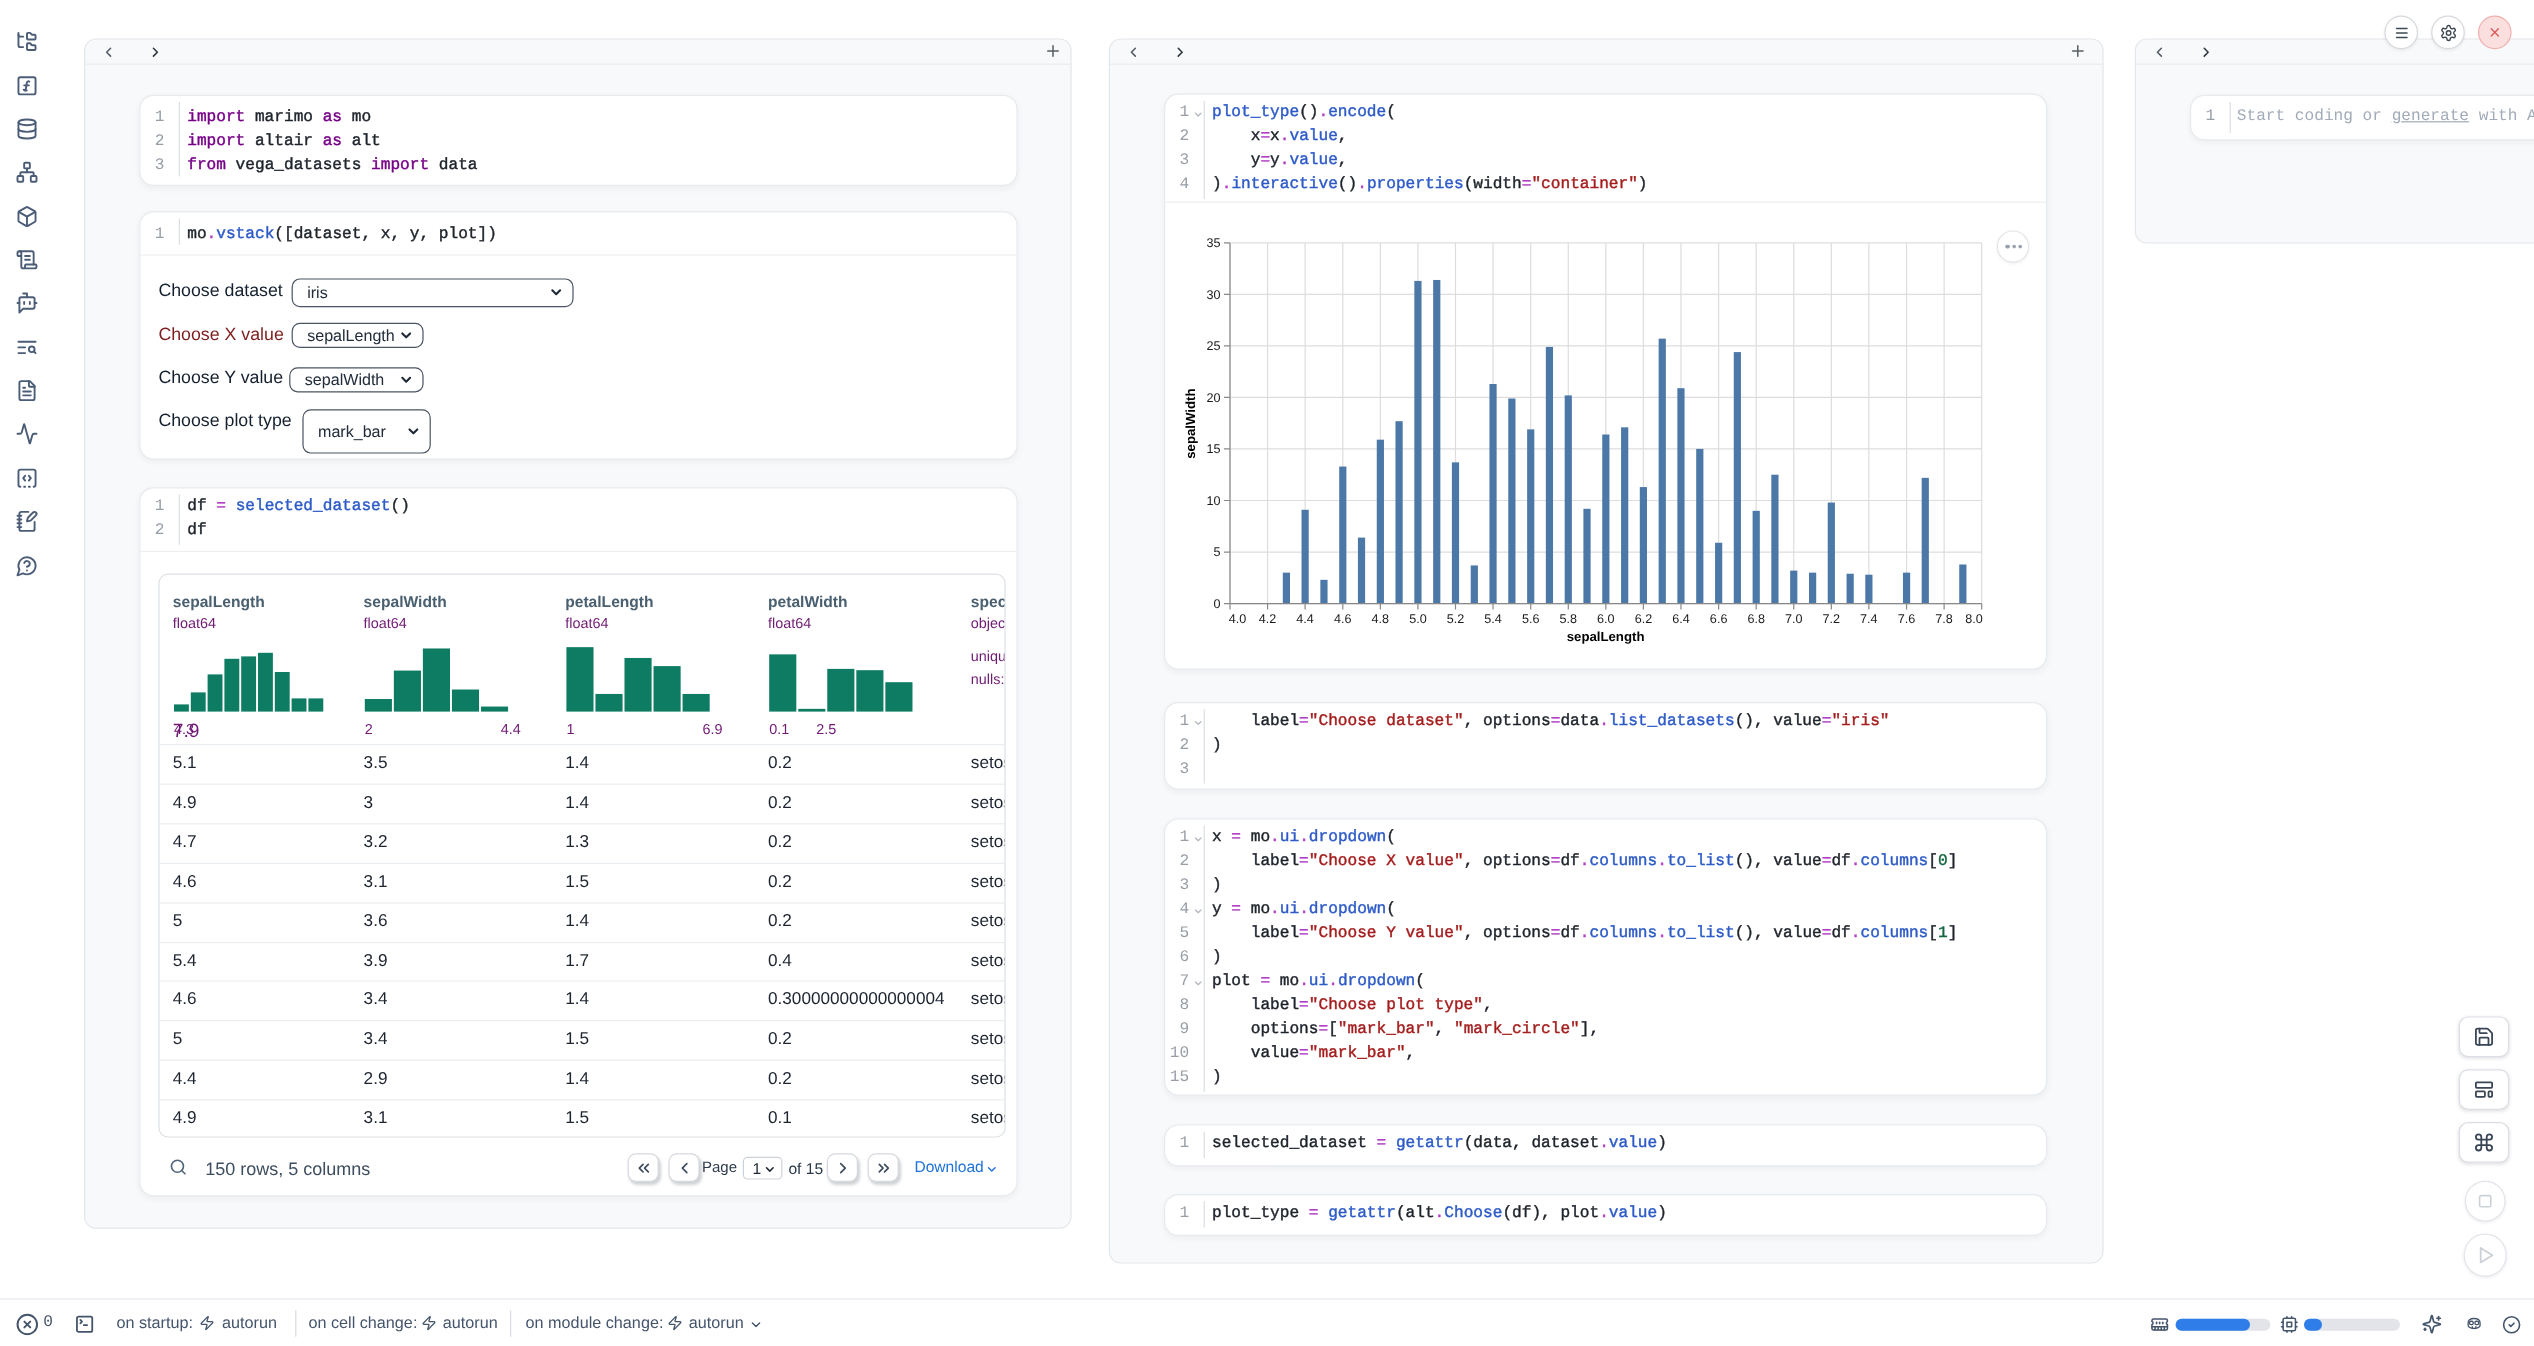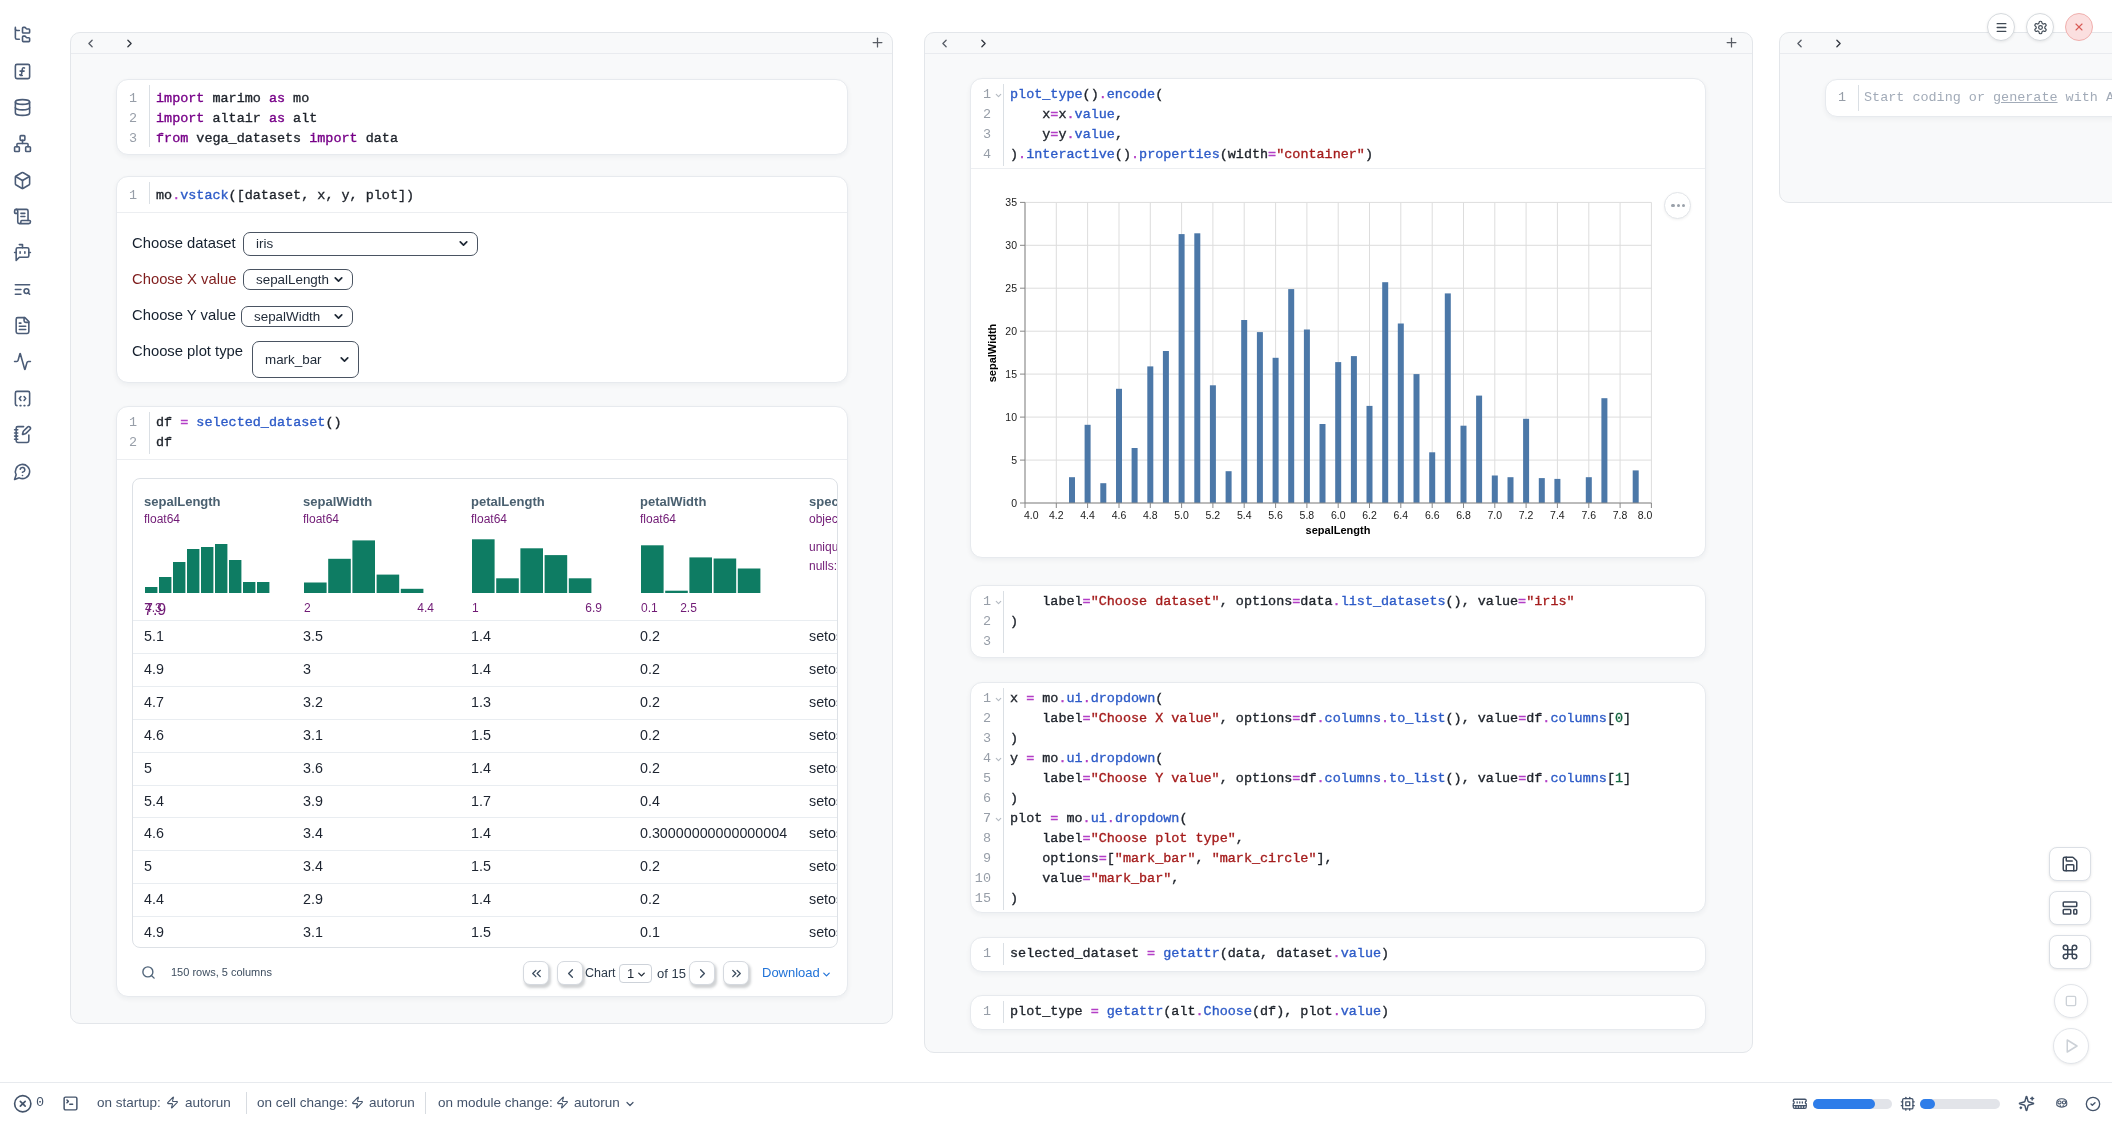--- a/index.html
+++ b/index.html
@@ -276,31 +276,31 @@
     <div class="rowtxt" style="left:11px;top:445.1px">4.9</div>
     <div class="rowtxt" style="left:170px;top:445.1px">3.1</div>
     <div class="rowtxt" style="left:338px;top:445.1px">1.5</div>
     <div class="rowtxt" style="left:507px;top:445.1px">0.1</div>
     <div class="rowtxt" style="left:676px;top:445.1px">setosa</div>
   </div>
 <svg style="position:absolute;left:141px;top:965px" width="15" height="15" viewBox="0 0 24 24" fill="none" stroke="#51657a" stroke-width="2.2" stroke-linecap="round" stroke-linejoin="round">
     <path d="m21 21-4.34-4.34"></path>
     <circle cx="11" cy="11" r="8"></circle>
   </svg>
-<div class="abs" style="left:171px;top:966px;font-size:11px;color:#3d4d5f">150 rows, 5 columns</div>
+<div class="abs" style="left:171px;top:966px;font-size:15px;color:#3d4d5f">150 rows, 5 columns</div>
 <div class="pgbtn" style="left:523px;top:961px;width:26px;height:24px"></div>
 <svg style="position:absolute;left:528.5px;top:965.5px" width="15" height="15" viewBox="0 0 24 24" fill="none" stroke="#3d4d5f" stroke-width="2.2" stroke-linecap="round" stroke-linejoin="round">
     <path d="m11 17-5-5 5-5"></path>
     <path d="m18 17-5-5 5-5"></path>
   </svg>
 <div class="pgbtn" style="left:557px;top:961px;width:26px;height:24px"></div>
 <svg style="position:absolute;left:562.5px;top:965.5px" width="15" height="15" viewBox="0 0 24 24" fill="none" stroke="#3d4d5f" stroke-width="2.2" stroke-linecap="round" stroke-linejoin="round">
     <path d="m15 18-6-6 6-6"></path>
   </svg>
-<div class="abs" style="left:585px;top:966px;font-size:12.5px;color:#2c3a4a">Chart</div>
+<div class="abs" style="left:585px;top:966px;font-size:12.5px;color:#2c3a4a">Page</div>
 <div class="abs" style="left:619px;top:964px;width:33px;height:18.5px;border:1px solid #cdd2d9;border-radius:4px;background:#fff;font-size:13px;color:#1d2633;padding:1px 0 0 7px">1<svg style="position:absolute;right:4px;top:4px" width="11" height="11" viewBox="0 0 24 24" fill="none" stroke="#222c38" stroke-width="3" stroke-linecap="round" stroke-linejoin="round">
       <path d="m6 9 6 6 6-6"></path>
     </svg></div>
 <div class="abs" style="left:657px;top:966px;font-size:13px;color:#2c3a4a">of 15</div>
 <div class="pgbtn" style="left:689px;top:961px;width:26px;height:24px"></div>
 <svg style="position:absolute;left:694.5px;top:965.5px" width="15" height="15" viewBox="0 0 24 24" fill="none" stroke="#3d4d5f" stroke-width="2.2" stroke-linecap="round" stroke-linejoin="round">
     <path d="m9 18 6-6-6-6"></path>
   </svg>
 <div class="pgbtn" style="left:723px;top:961px;width:26px;height:24px"></div>
 <svg style="position:absolute;left:728.5px;top:965.5px" width="15" height="15" viewBox="0 0 24 24" fill="none" stroke="#3d4d5f" stroke-width="2.2" stroke-linecap="round" stroke-linejoin="round">

